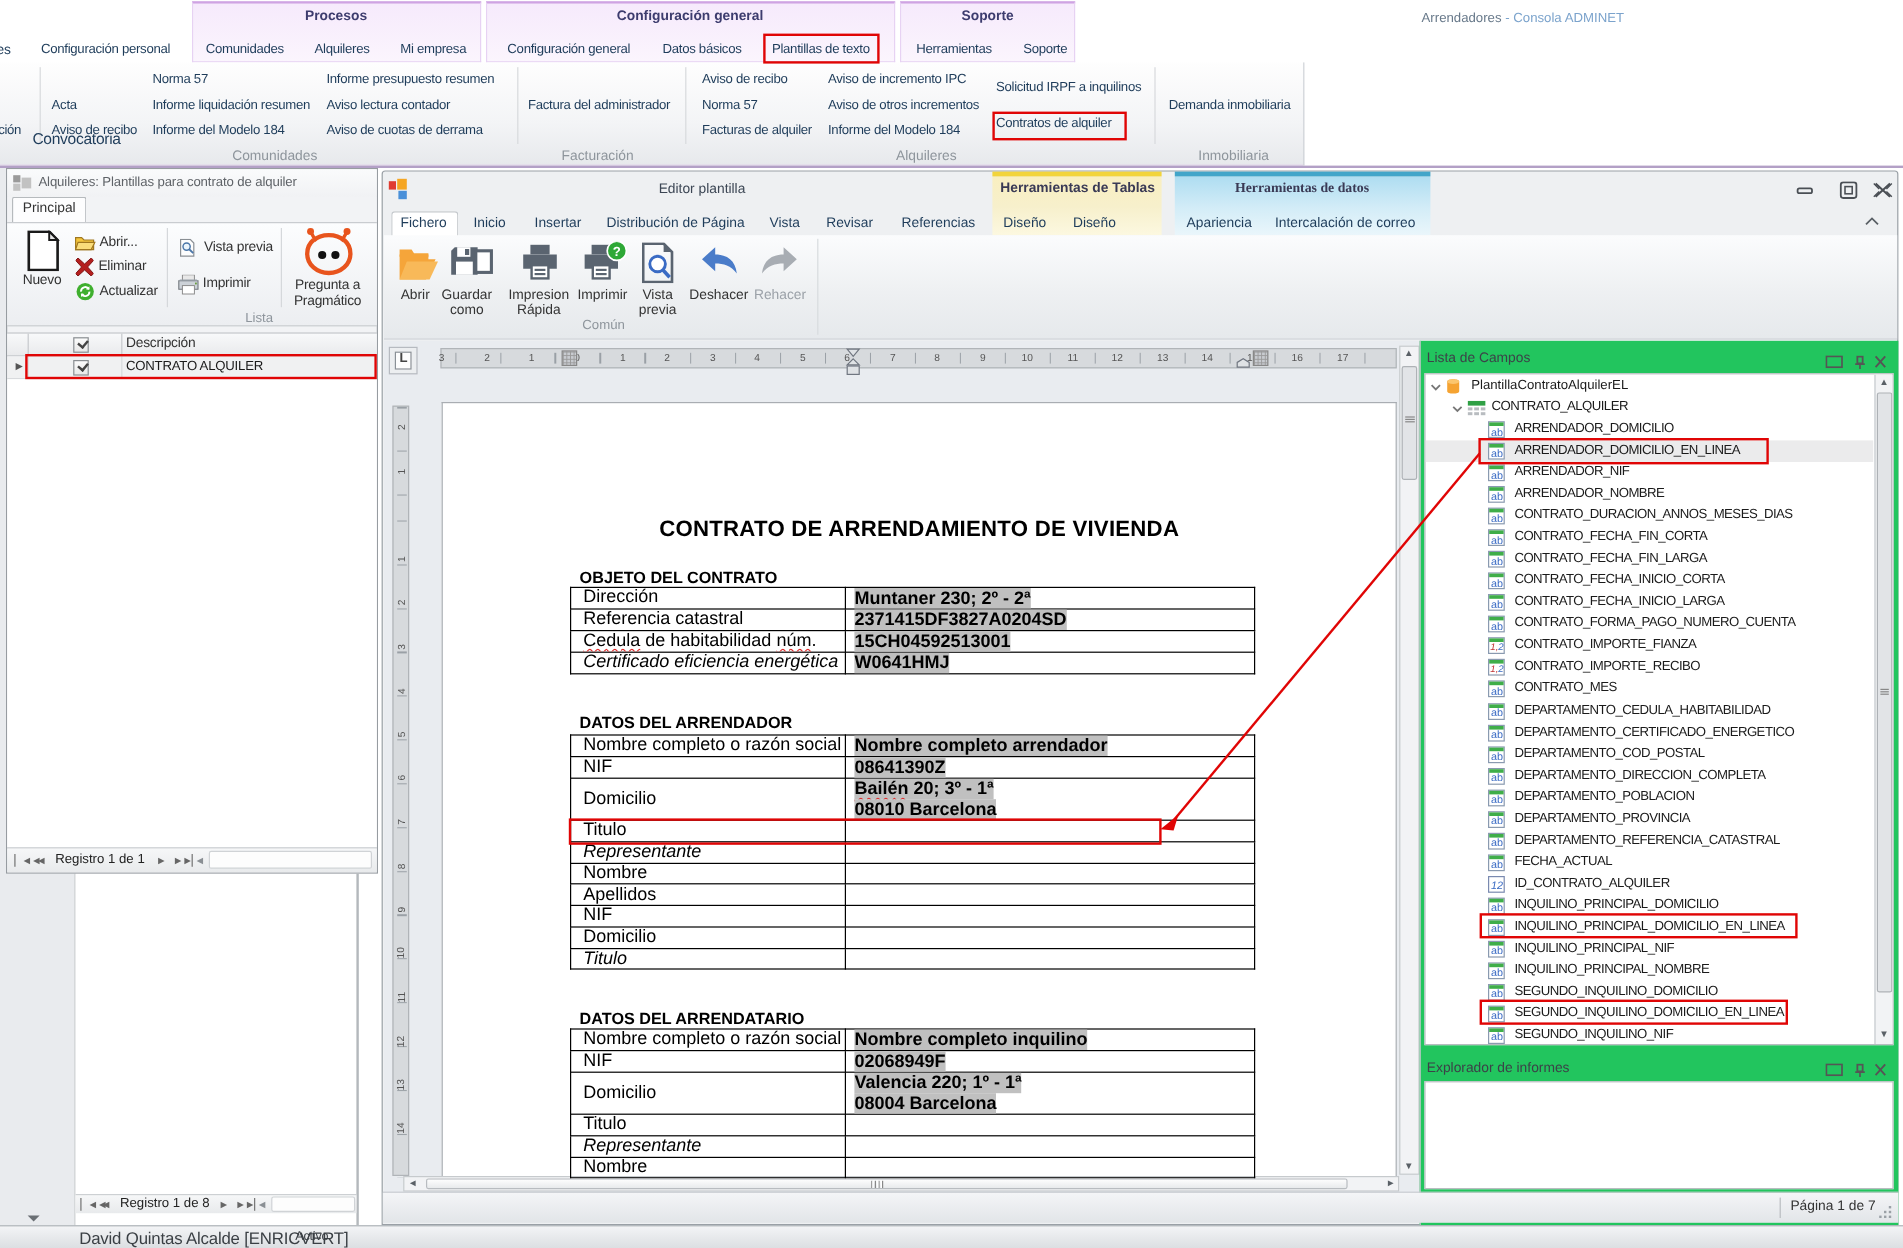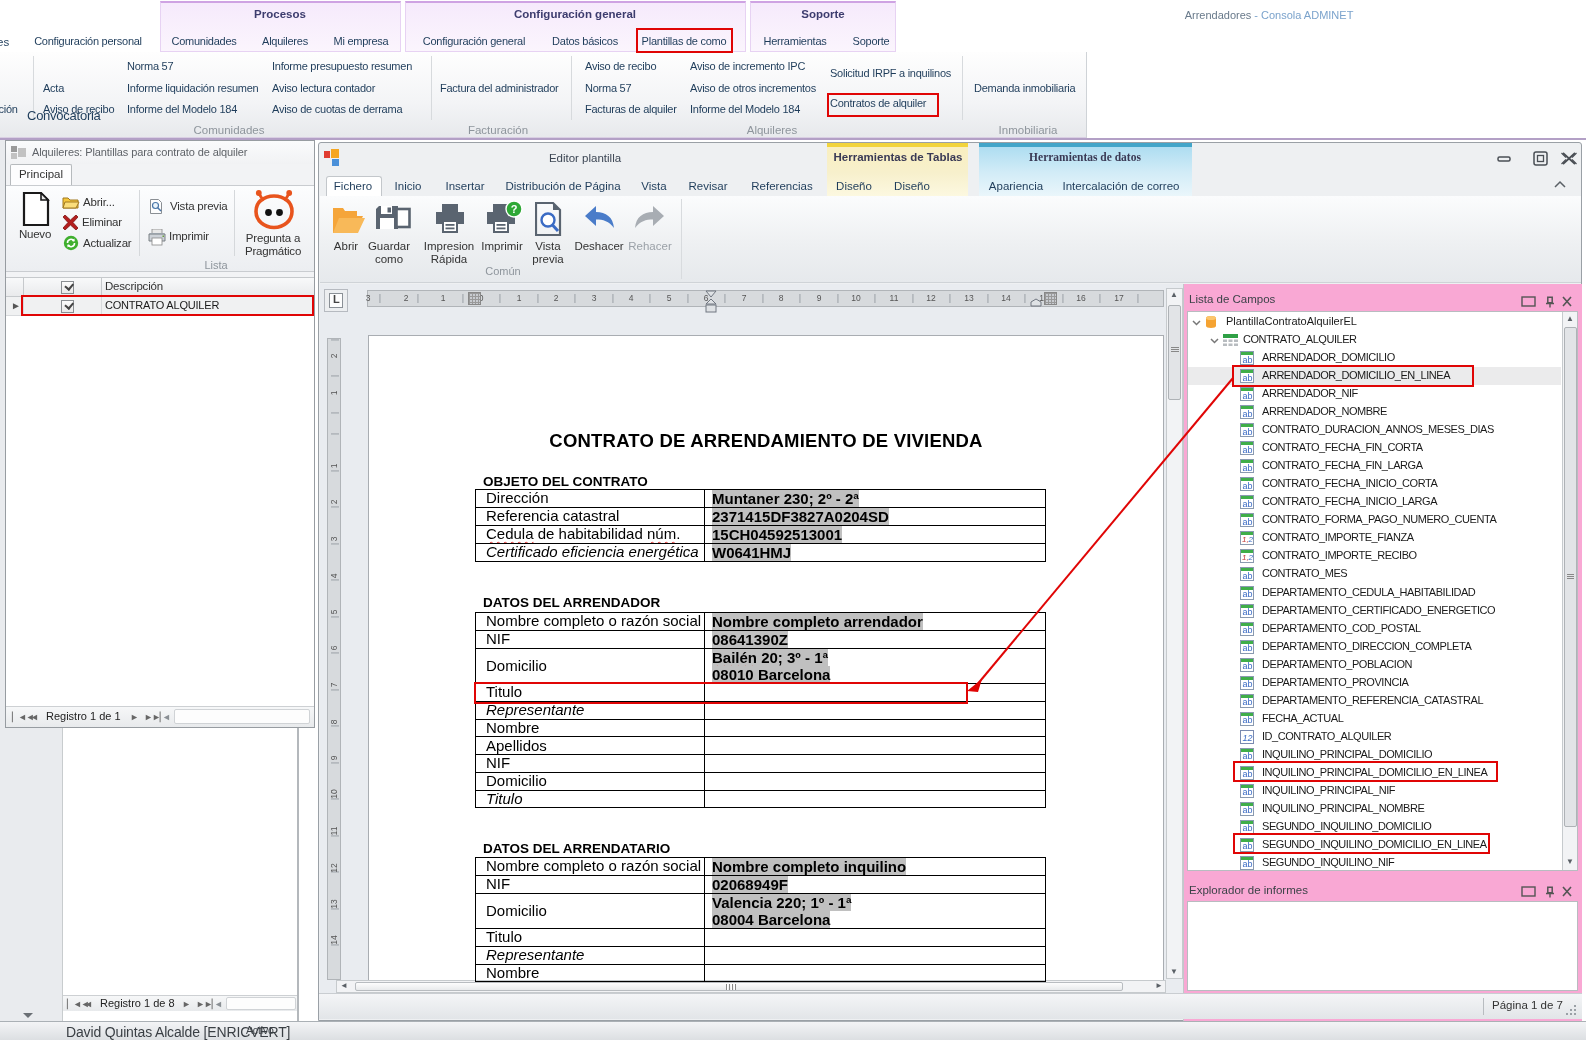--- a/index.html
+++ b/index.html
@@ -28,21 +28,21 @@
 
   <div class="txt" style="left:1269px;top:9px;transform:translateX(-50%);font-size:11px;color:#68798a;">Arrendadores <span style="color:#7ba3cc;">- Consola ADMINET</span></div>
 
   <div class="txt" style="left:-3px;top:35.5px;font-size:11.5px;color:#1e3c5a;">es</div>
   <div class="txt" style="left:88px;top:35px;transform:translateX(-50%);font-size:11px;letter-spacing:-0.25px;color:#1e3c5a;">Configuración personal</div>
   <div class="txt" style="left:204px;top:35px;transform:translateX(-50%);font-size:11px;letter-spacing:-0.25px;color:#1e3c5a;">Comunidades</div>
   <div class="txt" style="left:285px;top:35px;transform:translateX(-50%);font-size:11px;letter-spacing:-0.25px;color:#1e3c5a;">Alquileres</div>
   <div class="txt" style="left:361px;top:35px;transform:translateX(-50%);font-size:11px;letter-spacing:-0.25px;color:#1e3c5a;">Mi empresa</div>
   <div class="txt" style="left:474px;top:35px;transform:translateX(-50%);font-size:11px;letter-spacing:-0.25px;color:#1e3c5a;">Configuración general</div>
   <div class="txt" style="left:585px;top:35px;transform:translateX(-50%);font-size:11px;letter-spacing:-0.25px;color:#1e3c5a;">Datos básicos</div>
-  <div class="txt" style="left:684px;top:35px;transform:translateX(-50%);font-size:11px;letter-spacing:-0.25px;color:#1e3c5a;">Plantillas de como</div>
+  <div class="txt" style="left:684px;top:35px;transform:translateX(-50%);font-size:11px;letter-spacing:-0.25px;color:#1e3c5a;">Plantillas de texto</div>
   <div class="txt" style="left:795px;top:35px;transform:translateX(-50%);font-size:11px;letter-spacing:-0.25px;color:#1e3c5a;">Herramientas</div>
   <div class="txt" style="left:871px;top:35px;transform:translateX(-50%);font-size:11px;letter-spacing:-0.25px;color:#1e3c5a;">Soporte</div>
 
   <div class="abs" style="left:0;top:52px;width:1087px;height:86px;background:linear-gradient(#fefefe,#f3f4f6 60%,#e7e9ec);border-bottom:1px solid #d9cfe3;"></div>
   <div class="abs" style="left:0;top:138px;width:1586px;height:2px;background:#b3a0c6;"></div>
 
   <div class="txt" style="left:-47px;top:103px;font-size:11px;letter-spacing:-0.25px;color:#1e3c5a;">Configuración</div>
   <div class="abs" style="left:33px;top:56px;width:1px;height:64px;background:#d7dadd;"></div>
 
   <div class="txt" style="left:27px;top:60px;font-size:13px;letter-spacing:-0.25px;color:#1e3c5a;margin-top:48px;">Convocatoria</div>
@@ -517,21 +517,21 @@
       </table>
 </div>
 <style>
   table { position:absolute; border-collapse:collapse; table-layout:fixed; }
   td { border:1px solid #000; font-size:15px; height:17.7px; padding:0 0 0 7px; }
   td:first-child { padding-left:10px; vertical-align:middle; line-height:16.5px; overflow:hidden; white-space:nowrap; }
   .hl { background:#c0c0c0; font-weight:bold; }
   .sq { text-decoration:underline; text-decoration-style:wavy; text-decoration-color:#e03030; text-decoration-thickness:1px; text-underline-offset:2px; }
 </style>
 
-<div class="abs" style="left:1183px;top:284px;width:399px;height:737px;background:#f9a8d4;border-left:1px solid #c3c7cb;">
+<div class="abs" style="left:1183px;top:284px;width:399px;height:737px;background:#22c55e;border-left:1px solid #c3c7cb;">
   <div class="txt" style="left:5px;top:9px;font-size:11.5px;color:#3c4248;">Lista de Campos</div>
   <svg class="abs" style="left:337px;top:12px;" width="52" height="12" viewBox="0 0 52 12">
     <rect x="1" y="1" width="13" height="9" fill="none" stroke="#555" stroke-width="1.4"></rect>
     <path d="M26.8 1.2 L31.2 1.2 L31.2 6.8 L26.8 6.8 Z" fill="none" stroke="#555" stroke-width="1.5"></path>
     <path d="M25 7.5 L33 7.5 M29 7.5 L29 11.5" stroke="#555" stroke-width="1.4" fill="none"></path>
     <path d="M42 1 L50 10 M50 1 L42 10" stroke="#555" stroke-width="1.6"></path>
   </svg>
   <div class="abs" style="left:3px;top:27px;width:391px;height:560px;background:#fff;border:1px solid #b8bcc0;overflow:hidden;">
     <div style="position:relative;width:391px;height:558px;">
           <div style="position:absolute;left:0;top:19.0px;width:373px;height:18px;">

